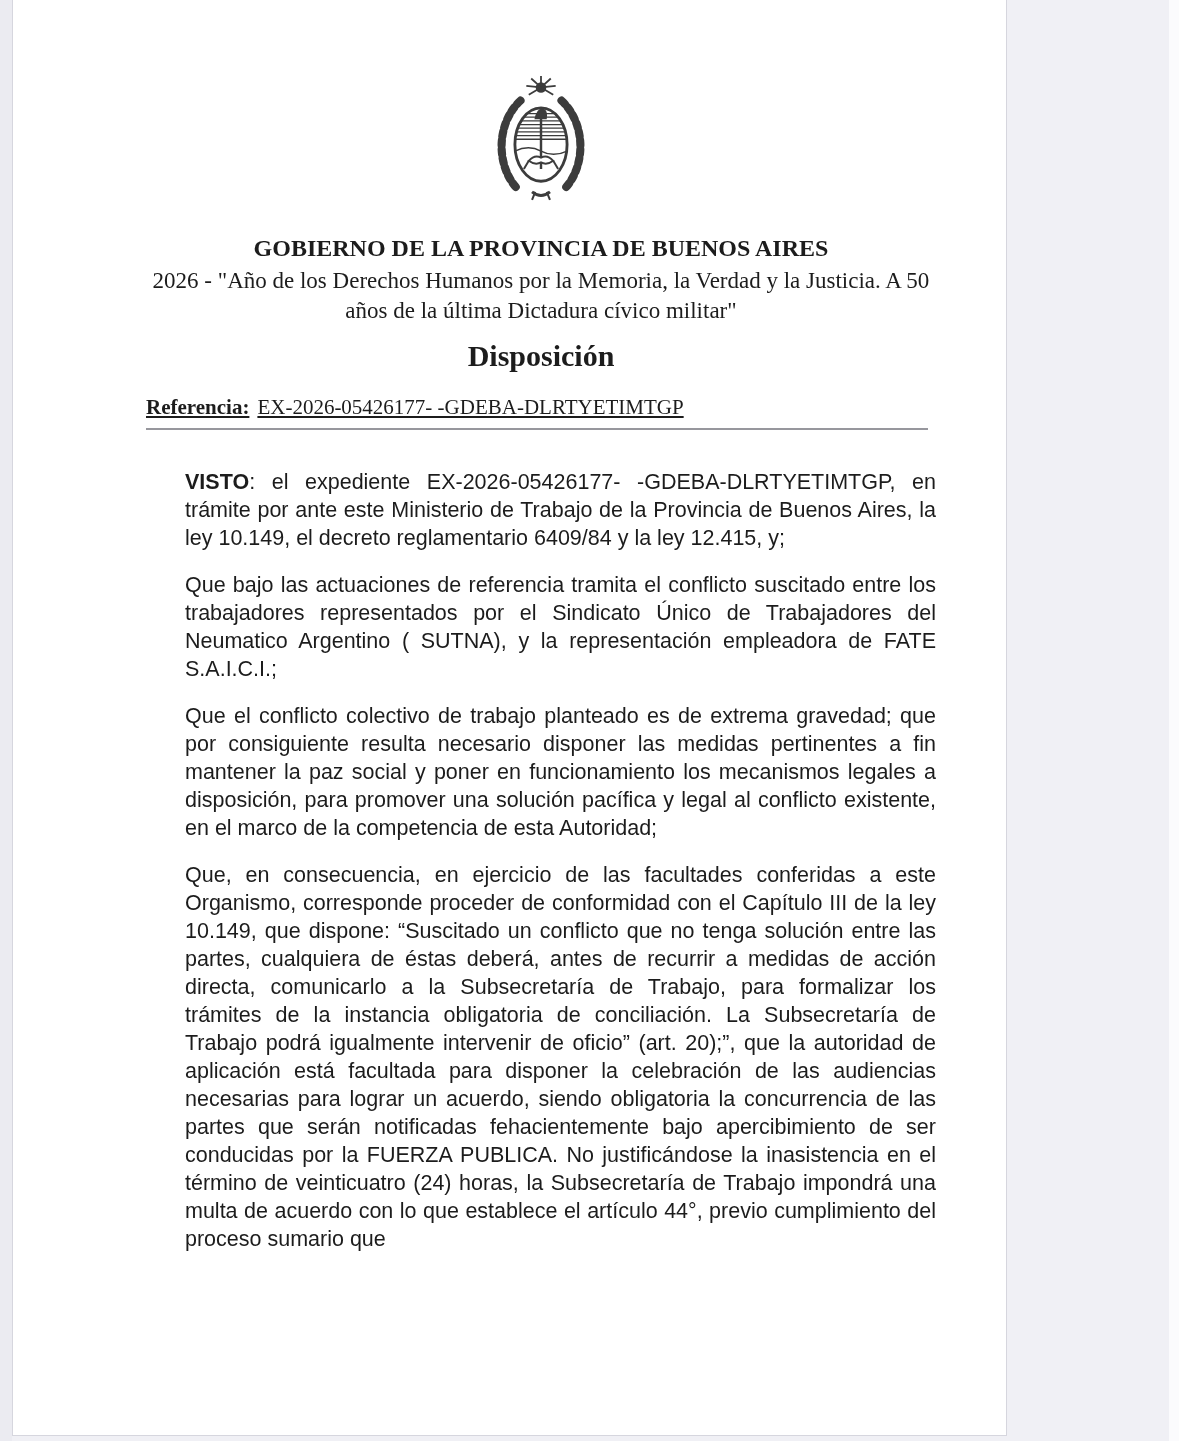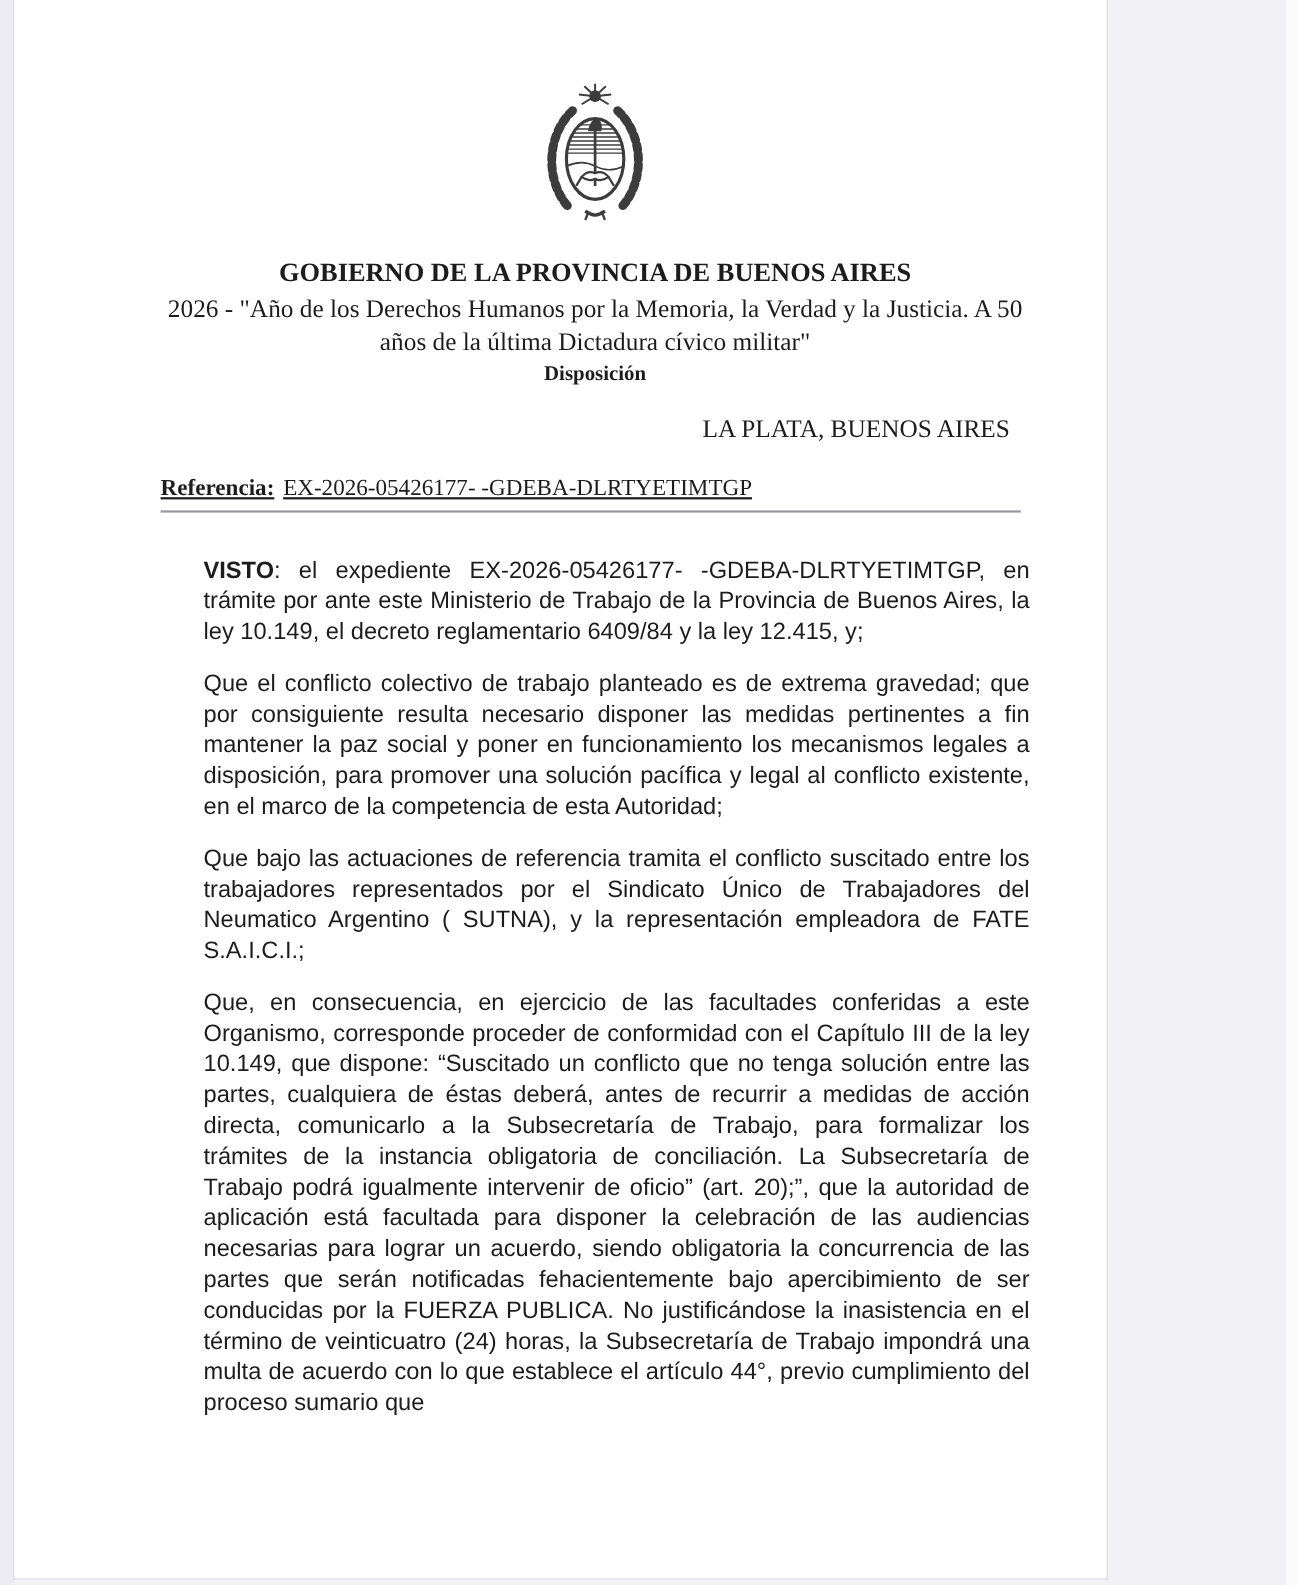--- a/index.html
+++ b/index.html
@@ -45,23 +45,24 @@
     line-height: 28px;
   }
   .motto {
     margin: 4px auto 0 auto;
     max-width: 905px;
     text-align: center;
     font-size: 23px;
     line-height: 30px;
   }
   .doc-type {
+    margin-top: 16px;
     text-align: center;
     font-weight: bold;
-    font-size: 19px;
+    font-size: 30px;
     line-height: 28px;
   }
   .number-row { margin-top: 18px; line-height: 30px; }
   .number-label { font-weight: bold; font-size: 23px; }
   .number-value { font-size: 16px; margin-left: 14px; letter-spacing: 0.2px; }
 
   .place-date {
     margin-top: 20px;
     text-align: right;
     padding-right: 18px;
@@ -154,33 +155,32 @@
       </div>
 
       <div class="org-title">GOBIERNO DE LA PROVINCIA DE BUENOS AIRES</div>
 
       <div class="motto">2026 - "Año de los Derechos Humanos por la Memoria, la Verdad y la Justicia. A 50 años de la última Dictadura cívico militar"</div>
 
       <div class="doc-type">Disposición</div>
 
 
       <div class="place-date">
-        <div>LA PLATA, BUENOS AIRES</div>
       </div>
 
       <div class="reference-row">
         <span class="ref-label">Referencia:</span><span class="ref-value">EX-2026-05426177- -GDEBA-DLRTYETIMTGP</span>
       </div>
 
       <hr class="rule">
 
       <div class="doc-body">
         <p class="visto"><span class="b">VISTO</span><span>: el expediente EX-2026-05426177- -GDEBA-DLRTYETIMTGP, en trámite por ante este Ministerio de Trabajo de la Provincia de Buenos Aires, la ley 10.149, el decreto reglamentario 6409/84 y la ley 12.415, y;</span></p>
 
 
+        <p class="para para-first">Que bajo las actuaciones de referencia tramita el conflicto suscitado entre los trabajadores representados por el Sindicato Único de Trabajadores del Neumatico Argentino ( SUTNA), y la representación empleadora de FATE S.A.I.C.I.;</p>
         <p class="para">Que el conflicto colectivo de trabajo planteado es de extrema gravedad; que por consiguiente resulta necesario disponer las medidas pertinentes a fin mantener la paz social y poner en funcionamiento los mecanismos legales a disposición, para promover una solución pacífica y legal al conflicto existente, en el marco de la competencia de esta Autoridad;</p>
-        <p class="para para-first">Que bajo las actuaciones de referencia tramita el conflicto suscitado entre los trabajadores representados por el Sindicato Único de Trabajadores del Neumatico Argentino ( SUTNA), y la representación empleadora de FATE S.A.I.C.I.;</p>
         <p class="para">Que, en consecuencia, en ejercicio de las facultades conferidas a este Organismo, corresponde proceder de conformidad con el Capítulo III de la ley 10.149, que dispone: “Suscitado un conflicto que no tenga solución entre las partes, cualquiera de éstas deberá, antes de recurrir a medidas de acción directa, comunicarlo a la Subsecretaría de Trabajo, para formalizar los trámites de la instancia obligatoria de conciliación. La Subsecretaría de Trabajo podrá igualmente intervenir de oficio” (art. 20);”, que la autoridad de aplicación está facultada para disponer la celebración de las audiencias necesarias para lograr un acuerdo, siendo obligatoria la concurrencia de las partes que serán notificadas fehacientemente bajo apercibimiento de ser conducidas por la FUERZA PUBLICA. No justificándose la inasistencia en el término de veinticuatro (24) horas, la Subsecretaría de Trabajo impondrá una multa de acuerdo con lo que establece el artículo 44°, previo cumplimiento del proceso sumario que</p>
       </div>
 
     </div>
   </div>
 </div>
 
 </body></html>

